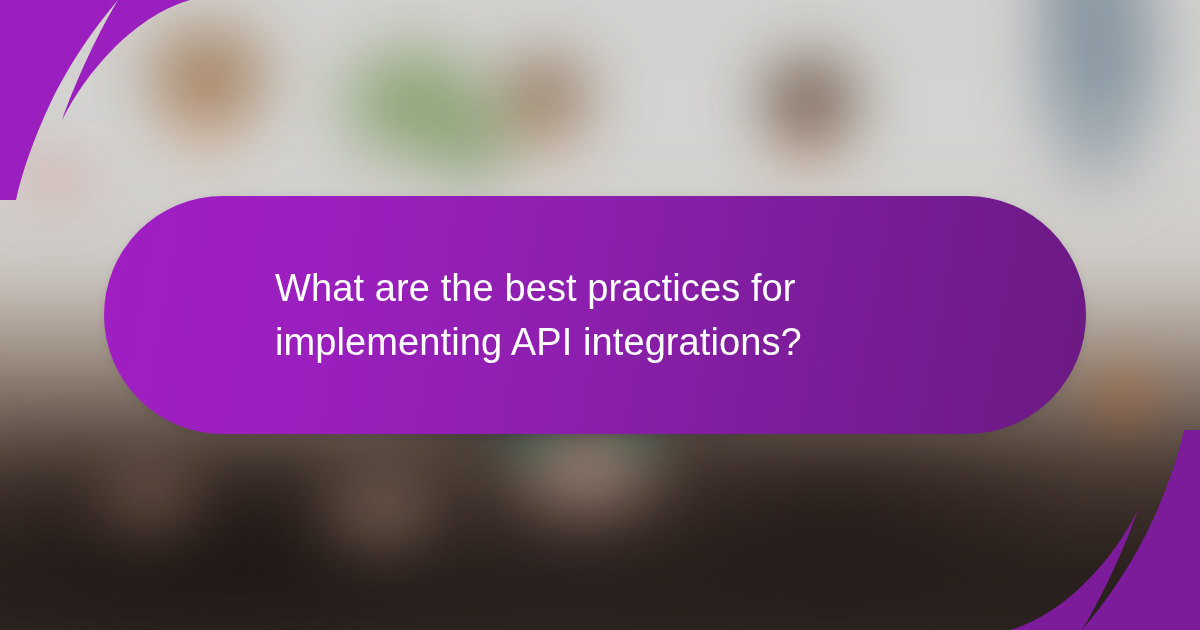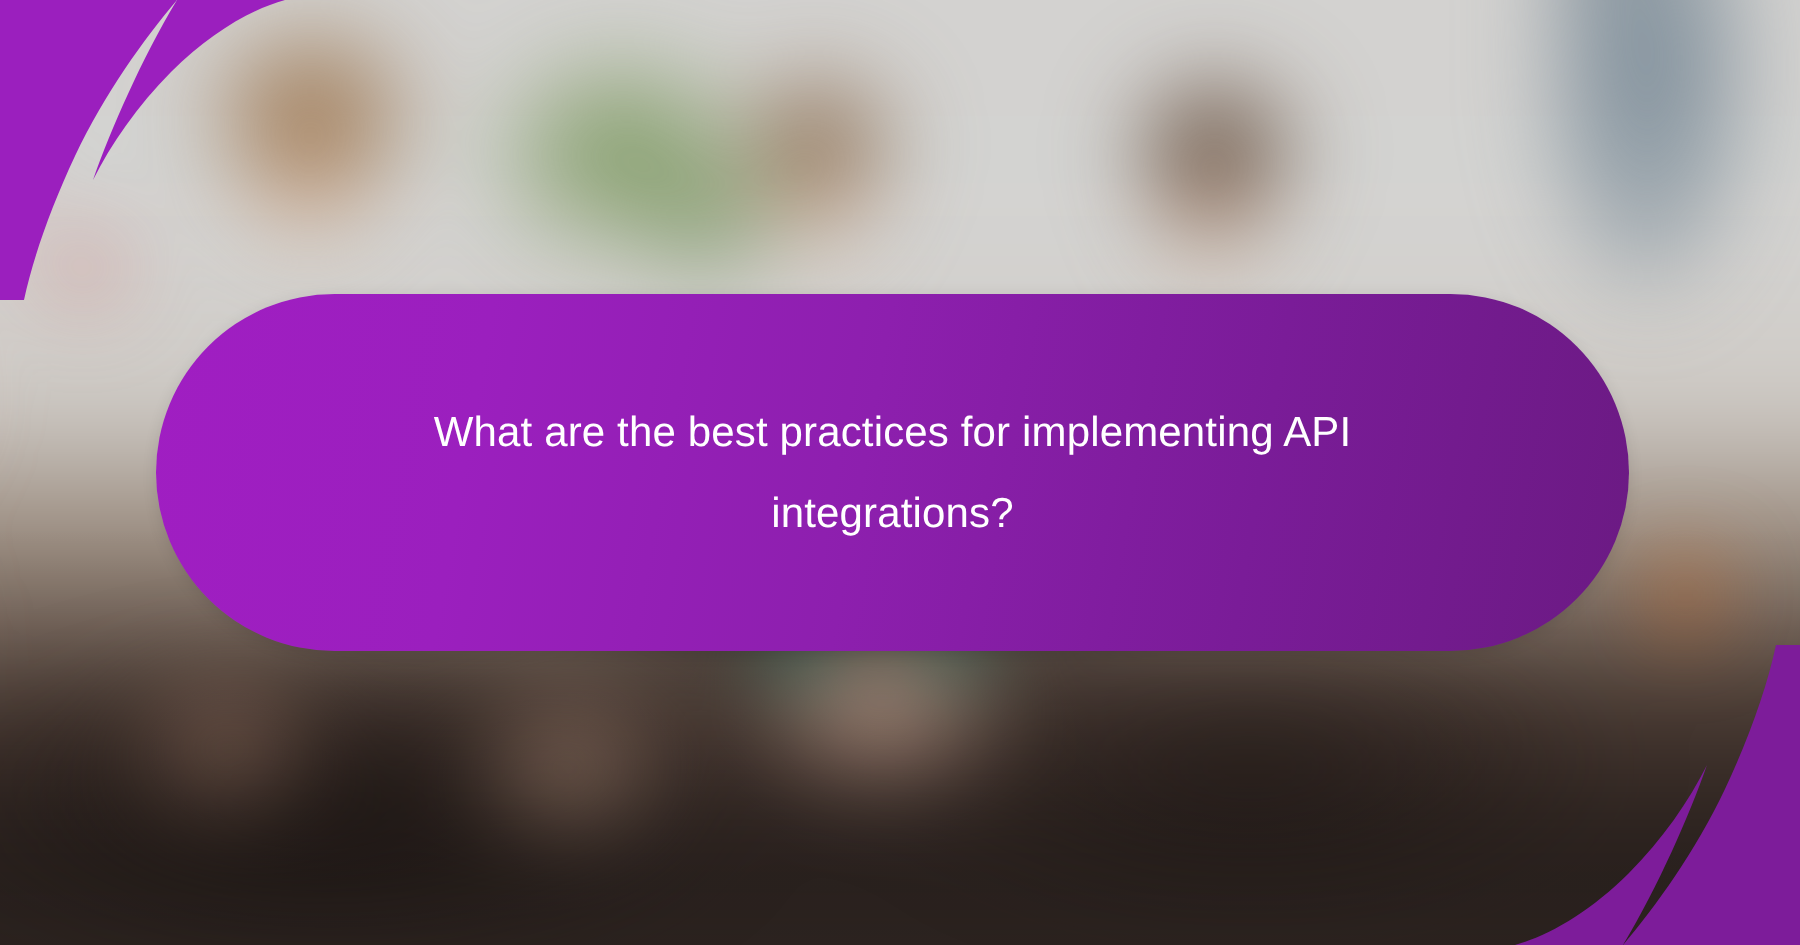--- a/index.html
+++ b/index.html
@@ -117,24 +117,23 @@
     background: linear-gradient(100deg, #a01ec2 0%, #9b1fbe 22%, #8d1fae 48%, #7a1c98 74%, #6b1a83 100%);
     display: flex;
     align-items: center;
     justify-content: center;
     box-shadow: 0 2px 10px rgba(0,0,0,0.10);
   }
 
   .question-text {
     color: #ffffff;
     font-family: "Liberation Sans", sans-serif;
-    font-size: 28px;
+    font-size: 38px;
     font-weight: 400;
     line-height: 54px;
-    text-align: center;
     letter-spacing: 0.1px;
     max-width: 640px;
     margin: 0;
     padding: 0 40px;
   }
 </style>
 </head>
 <body>
 
 <div id="banner">

